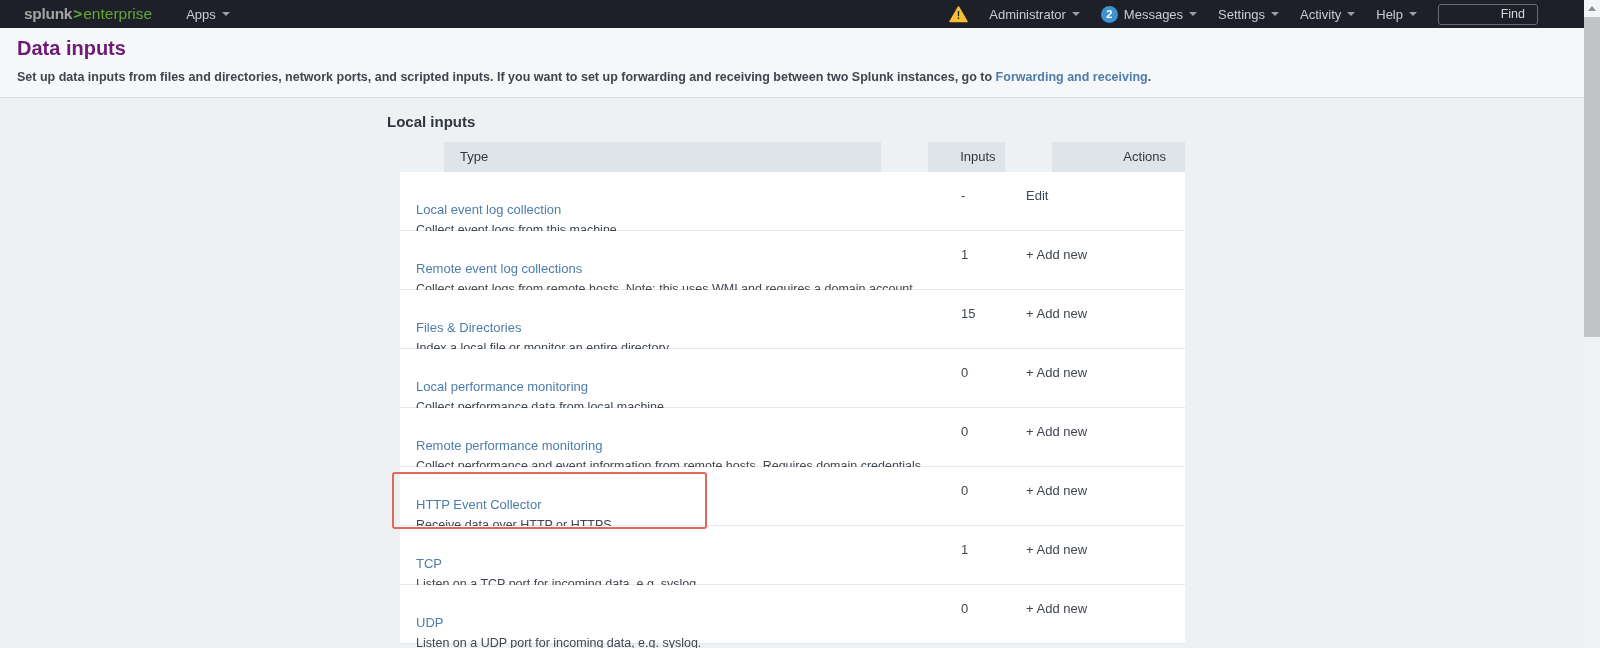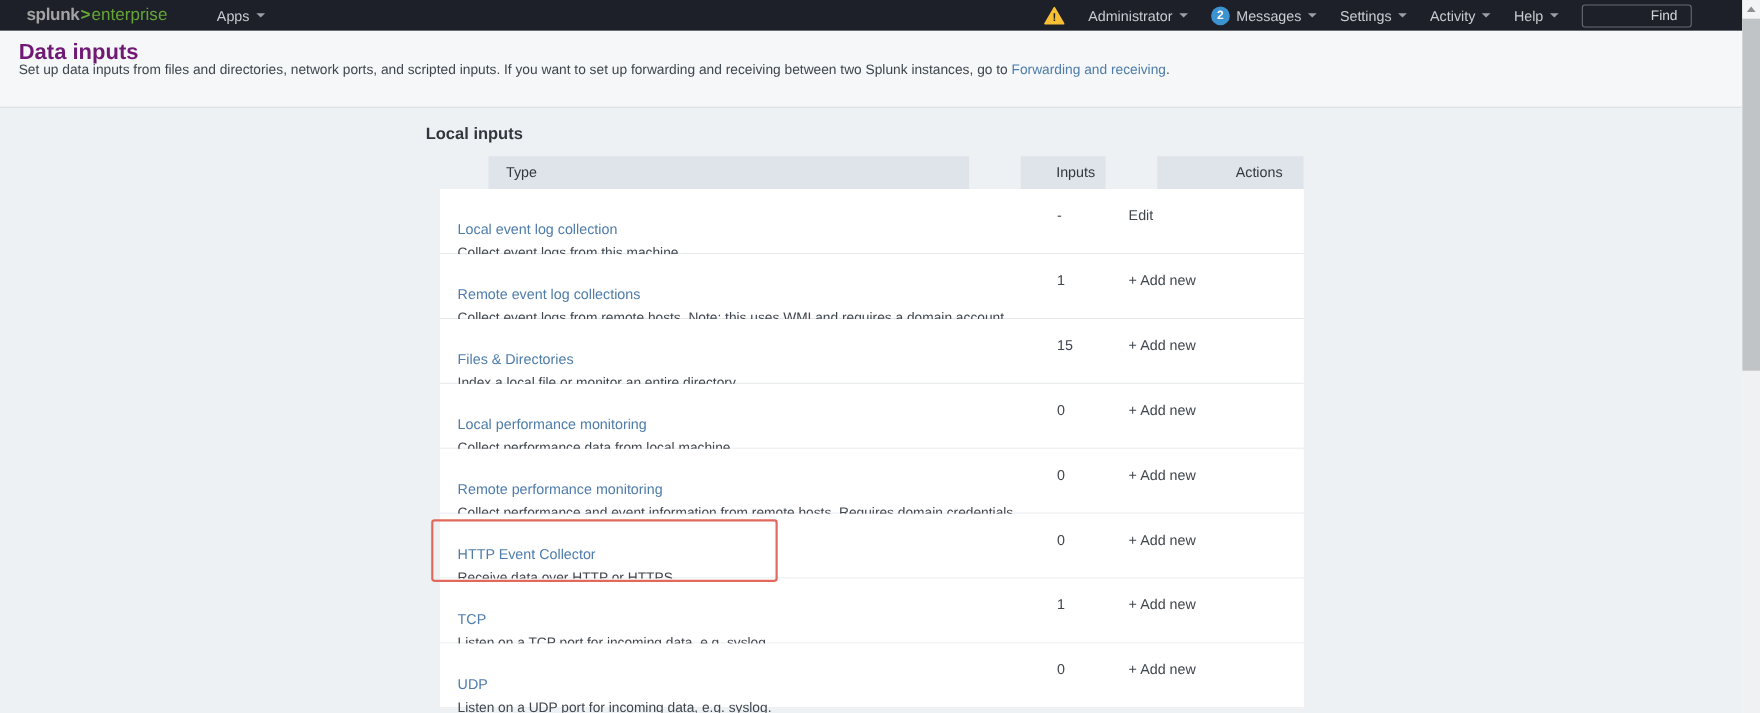--- a/index.html
+++ b/index.html
@@ -18,21 +18,21 @@
     background: #1d2028;
     display: flex; align-items: center;
     padding: 0 46px 0 24px;
     color: #c9cdd2; font-size: 13px;
   }
   .logo { display: flex; align-items: baseline; font-size: 15.5px; cursor: pointer; }
   .logo .brand { color: #a3a3a3; font-weight: 700; letter-spacing: -0.3px; }
   .logo .sep { color: #65a637; font-weight: 700; margin: 0 1px; }
   .logo .product { color: #65a637; font-weight: 400; }
   .menu-item { display: flex; align-items: center; gap: 6px; cursor: pointer; white-space: nowrap; }
-  .apps { margin-left: 45px; }
+  .apps { margin-left: 34px; }
   .topbar-right { margin-left: auto; display: flex; align-items: center; gap: 21px; }
   .caret {
     width: 0; height: 0; display: inline-block;
     border-left: 4px solid transparent; border-right: 4px solid transparent;
     border-top: 4px solid #9aa0a8;
   }
   .warning-icon-wrap { display: flex; align-items: center; cursor: pointer; }
   .badge {
     background: #3d92d0; color: #fff;
     min-width: 17px; height: 17px; border-radius: 50%;
@@ -55,22 +55,22 @@
     position: absolute; top: 28px; left: 0;
     width: 1584px; height: 70px;
     background: #f5f7f8;
     border-bottom: 1px solid #d9dde0;
   }
   .page-title {
     position: absolute; left: 17px; top: 9px;
     font-size: 20px; font-weight: 600; color: #701a75;
   }
   .page-subtitle {
-    position: absolute; left: 17px; top: 28px;
-    font-size: 12.5px; color: #3f464e;
+    position: absolute; left: 17px; top: 42px;
+    font-size: 12.5px; color: #3f464e; font-weight: bold;
   }
   .page-subtitle a { color: #4e7cab; text-decoration: none; cursor: pointer; }
 
   
   .content { position: absolute; top: 99px; left: 0; width: 1584px; height: 422px; }
   .section { position: absolute; left: 387px; top: 14px; width: 798px; }
   .section-heading { font-size: 15px; font-weight: 700; color: #31373e; line-height: 17px; }
   .table { margin-left: 13px; margin-top: 12px; width: 785px; }
   .thead { display: flex; gap: 3px; height: 30px; }
   .th { background: #dee4e9; color: #31373e; font-size: 13px; line-height: 30px; margin-left: 44px; }

